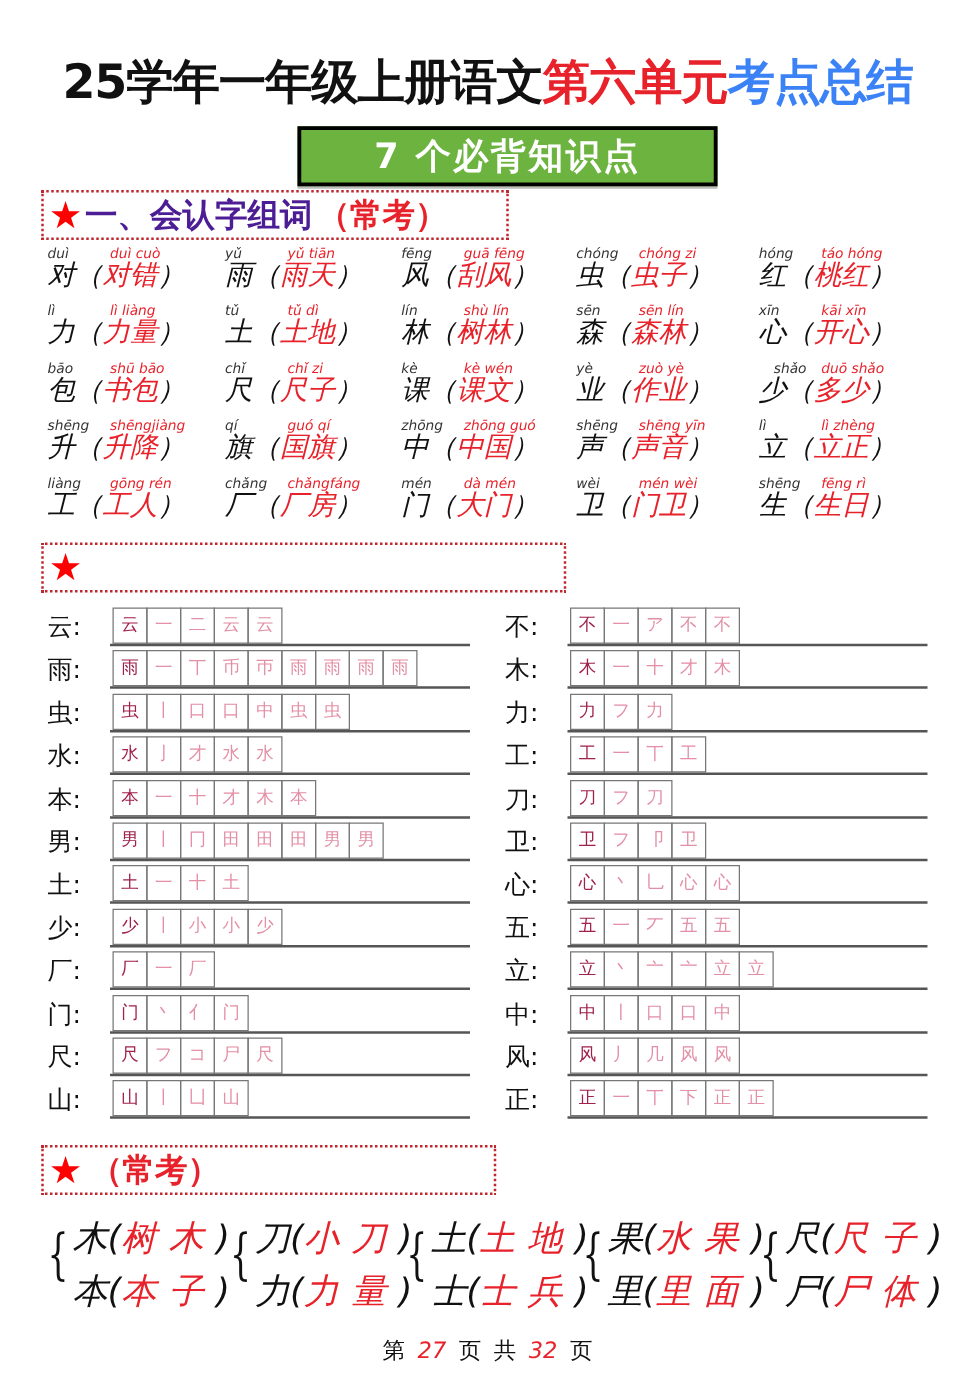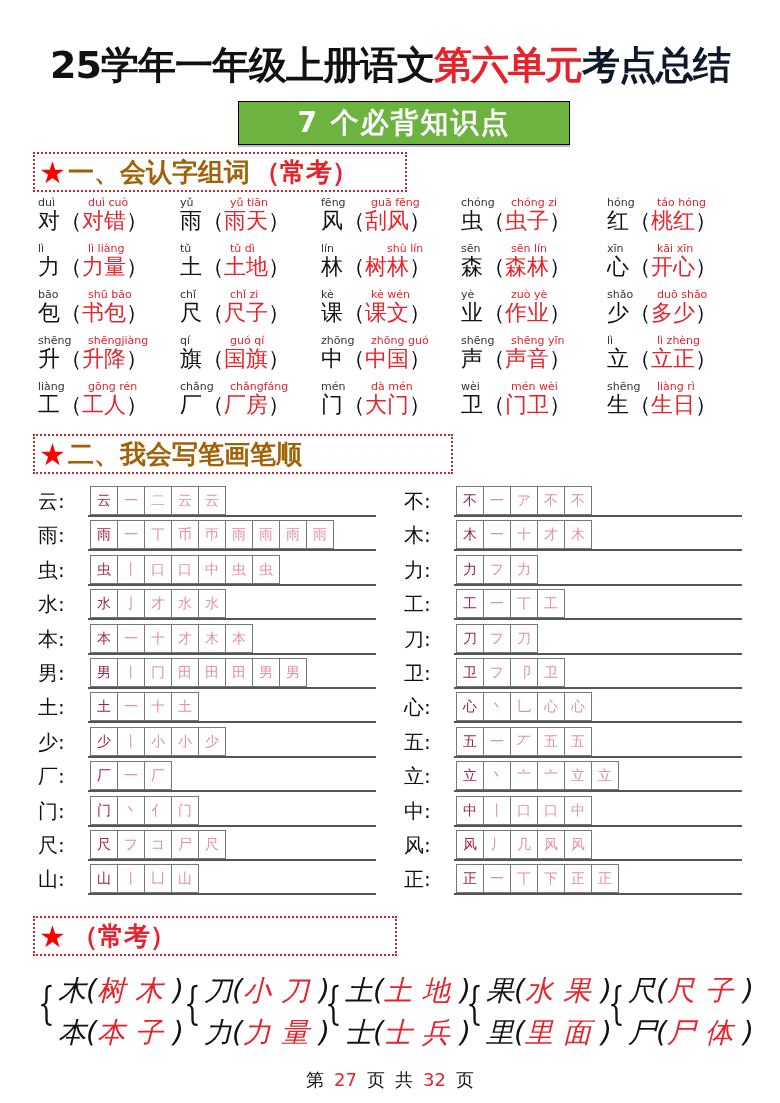--- a/index.html
+++ b/index.html
@@ -3,35 +3,35 @@
 <meta charset="utf-8">
 <style>
   html, body { margin: 0; padding: 0; background: #ffffff; }
   body { width: 780px; height: 1103px; position: relative; overflow: hidden;
          font-family: "DejaVu Sans", sans-serif; color: #111; }
   .title { position: absolute; left: 0; top: 40px; width: 780px; text-align: center;
            font-size: 38px; font-weight: 900; letter-spacing: -1px; white-space: nowrap;
            font-family: "DejaVu Sans", sans-serif; }
   .title .t-black { color: #111; }
   .title .t-red { color: #e8222a; }
-  .title .t-green { color: #0f172a; }
+  .title .t-green { color: #3b82f6; }
   .banner { position: absolute; left: 238px; top: 101px; width: 330px; height: 42px;
-            background: #6cb33f; border: 1px solid #000000; box-shadow: 0 2px 0 #bbb;
+            background: #6cb33f; border: 3px solid #000000; box-shadow: 0 2px 0 #bbb;
             color: #fff; font-size: 28px; font-weight: bold; text-align: center; line-height: 42px;
             letter-spacing: 2px; }
   .section-head { position: absolute; left: 33px; height: 40px; border: 2px dotted #c0282e;
                   display: flex; align-items: center; padding: 0 8px 0 4px; box-sizing: border-box;
                   font-size: 26px; font-weight: bold; white-space: nowrap; }
   .section-head .star { color: #ff0000; font-size: 30px; margin-right: 2px; }
-  .section-head .label { color: #a16207; }
+  .section-head .label { color: #4c1d95; }
   .section-head .tag { color: #e8222a; margin-left: 4px; }
 
   
   .words { position: absolute; left: 38px; top: 196px; width: 730px; }
-  .wrow { height: 46px; position: relative; }
+  .wrow { height: 46px; position: relative; font-style: italic; }
   .wcell { position: absolute; top: 0; height: 46px; white-space: nowrap; }
   .wcell .py { position: absolute; top: 0; font-size: 11px; color: #333; }
   .wcell .py2 { position: absolute; top: 0; font-size: 11px; color: #e8222a; white-space: nowrap; }
   .wcell .main { position: absolute; top: 11px; font-size: 22px; line-height: 28px; white-space: nowrap; }
   .wcell .main .red { color: #e8222a; }
 
   
   .strokes { position: absolute; top: 484px; }
   .srow { position: relative; height: 34.4px; }
   .srow .ch { position: absolute; left: 0; top: 4px; font-size: 20px; }
@@ -43,21 +43,21 @@
 
   
   .pairs { position: absolute; top: 968px; left: 38px; width: 730px; height: 80px; }
   .pair { position: absolute; top: 0; height: 80px; }
   .pair .brace { position: absolute; left: 0; top: 8px; font-size: 44px; line-height: 56px; color: #111;
                  font-family: "DejaVu Serif", serif; transform: scaleX(0.6); transform-origin: left; }
   .pair .ln { position: absolute; left: 20px; font-size: 28px; white-space: nowrap; font-style: italic; }
   .pair .ln .red { color: #e8222a; letter-spacing: 10px; }
   .footer { position: absolute; top: 1068px; left: 0; width: 780px; text-align: center;
             font-size: 18px; color: #111; }
-  .footer .red { color: #e8222a; }
+  .footer .red { color: #e8222a; font-style: italic; }
   .footer span { margin: 0 5px; }
 </style>
 </head>
 <body>
 
 <div class="title">
   <span class="t-black">25学年一年级上册语文</span><span class="t-red">第六单元</span><span class="t-green">考点总结</span>
 </div>
 <div class="banner">7 个必背知识点</div>
 
@@ -100,21 +100,21 @@
         <span class="py2" style="left:50px">lì liàng</span>
         <span class="main"><span>力</span>（<span class="red">力量</span>）</span>
       </div>
       <div class="wcell" style="left: 142px;">
         <span class="py" style="left:0">tǔ</span>
         <span class="py2" style="left:50px">tǔ dì</span>
         <span class="main"><span>土</span>（<span class="red">土地</span>）</span>
       </div>
       <div class="wcell" style="left: 283px;">
         <span class="py" style="left:0">lín</span>
-        <span class="py2" style="left:66px">shù lín</span>
+        <span class="py2" style="left:50px">shù lín</span>
         <span class="main"><span>林</span>（<span class="red">树林</span>）</span>
       </div>
       <div class="wcell" style="left: 423px;">
         <span class="py" style="left:0">sēn</span>
         <span class="py2" style="left:50px">sēn lín</span>
         <span class="main"><span>森</span>（<span class="red">森林</span>）</span>
       </div>
       <div class="wcell" style="left: 569px;">
         <span class="py" style="left:0">xīn</span>
         <span class="py2" style="left:50px">kāi xīn</span>
@@ -136,21 +136,21 @@
         <span class="py" style="left:0">kè</span>
         <span class="py2" style="left:50px">kè wén</span>
         <span class="main"><span>课</span>（<span class="red">课文</span>）</span>
       </div>
       <div class="wcell" style="left: 423px;">
         <span class="py" style="left:0">yè</span>
         <span class="py2" style="left:50px">zuò yè</span>
         <span class="main"><span>业</span>（<span class="red">作业</span>）</span>
       </div>
       <div class="wcell" style="left: 569px;">
-        <span class="py" style="left:0">shǎo</span>
+        <span class="py" style="left:12px">shǎo</span>
         <span class="py2" style="left:50px">duō shǎo</span>
         <span class="main"><span>少</span>（<span class="red">多少</span>）</span>
       </div>
     </div>
     <div class="wrow">
       <div class="wcell" style="left: 0px;">
         <span class="py" style="left:0">shēng</span>
         <span class="py2" style="left:50px">shēngjiàng</span>
         <span class="main"><span>升</span>（<span class="red">升降</span>）</span>
       </div>
@@ -191,29 +191,28 @@
         <span class="py2" style="left:50px">dà mén</span>
         <span class="main"><span>门</span>（<span class="red">大门</span>）</span>
       </div>
       <div class="wcell" style="left: 423px;">
         <span class="py" style="left:0">wèi</span>
         <span class="py2" style="left:50px">mén wèi</span>
         <span class="main"><span>卫</span>（<span class="red">门卫</span>）</span>
       </div>
       <div class="wcell" style="left: 569px;">
         <span class="py" style="left:0">shēng</span>
-        <span class="py2" style="left:50px">liàng rì</span>
+        <span class="py2" style="left:50px">fēng rì</span>
         <span class="main"><span>生</span>（<span class="red">生日</span>）</span>
       </div>
     </div>
   </div>
 
 <div class="section-head" style="top:434px; width:420px;">
   <span class="star">★</span>
-  <span class="label">二、我会写笔画笔顺</span>
 </div>
 <div class="strokes" id="strokes-left" style="left:38px; width:340px;">
     <div class="srow">
       <span class="ch"><span>云</span>:</span>
       <div class="boxes">
         <span class="box first">云</span>
         <span class="box">一</span>
         <span class="box">二</span>
         <span class="box">云</span>
         <span class="box">云</span>

